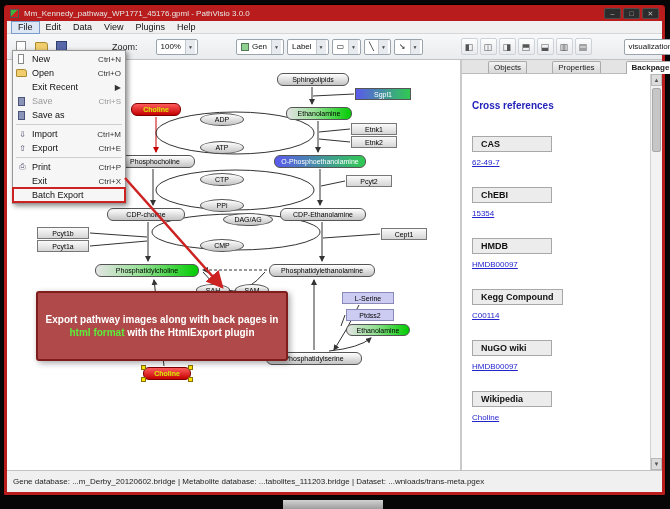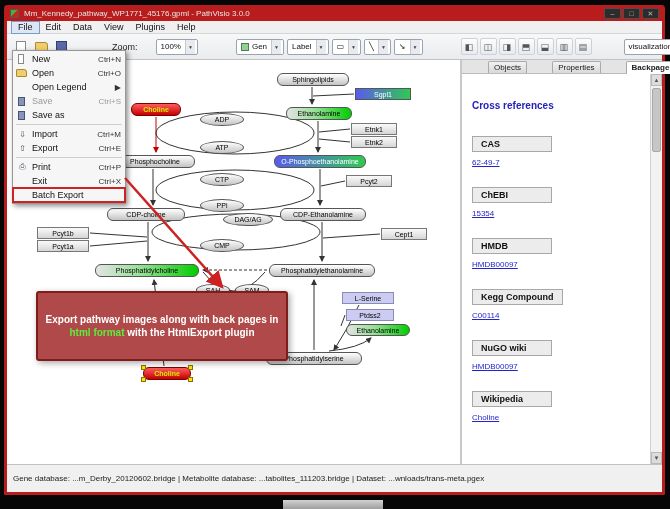--- a/index.html
+++ b/index.html
@@ -59,21 +59,21 @@
     font-weight:bold; font-size:9px; padding:2px 8px; min-width:80px; color:#111; }
   .bp-link { font-size:8px; color:#2323cc; text-decoration:underline; margin-top:6px; }
   .bp-value { font-size:8px; color:#111; margin-top:6px; }
   .vscroll { width:12px; background:#f2f2f2; border-left:1px solid #d0d0d0;
     display:flex; flex-direction:column; }
   .sb-btn { height:12px; background:#dcdcdc; border:1px solid #b8b8b8; font-size:6px;
     color:#555; text-align:center; line-height:10px; }
   .sb-track { flex:1; position:relative; }
   .sb-thumb { position:absolute; left:1px; right:1px; top:2px; height:64px;
     background:#c6c6c6; border:1px solid #a8a8a8; border-radius:2px; }
-  .statusbar { height:28px; background:#f0f0f0; border-top:1px solid #c2c2c2;
+  .statusbar { height:22px; background:#f0f0f0; border-top:1px solid #c2c2c2;
     font-size:8px; color:#222; display:flex; align-items:center; padding:0 6px; white-space:nowrap; overflow:hidden; }
   
   .node { position:absolute; display:flex; align-items:center; justify-content:center;
     font-size:7px; color:#000; border:1px solid #555; background:linear-gradient(#ffffff,#c4c4c4);
     border-radius:6px; white-space:nowrap; z-index:5; }
   .node.ell { border-radius:50%; }
   .node.gene { border-radius:0; background:linear-gradient(#fafafa,#d6d6d6); border-color:#777; }
   .node.gene-purple { border-radius:0; background:#ccccf2; border-color:#8a8ab8; }
   .node.met-red { background:linear-gradient(#ff5c5c,#c40000); color:#d8ee00; border-color:#7c0000; font-weight:bold; }
   .node.met-green { background:linear-gradient(90deg,#e4e4e4,#93e093 45%,#02cc02); }
@@ -307,21 +307,21 @@
       </div>
       <div class="fm-item">
         <span class="fm-icon">
           <span class="mi-folder"></span>
         </span>
         <span class="fm-label">Open</span>
         <span class="fm-short">Ctrl+O</span>
       </div>
       <div class="fm-item">
         <span class="fm-icon"></span>
-        <span class="fm-label">Open Legend</span>
+        <span class="fm-label">Exit Recent</span>
         <span class="fm-short">▶</span>
       </div>
       <div class="fm-item disabled">
         <span class="fm-icon">
           <span class="mi-disk"></span>
         </span>
         <span class="fm-label">Save</span>
         <span class="fm-short">Ctrl+S</span>
       </div>
       <div class="fm-item">

